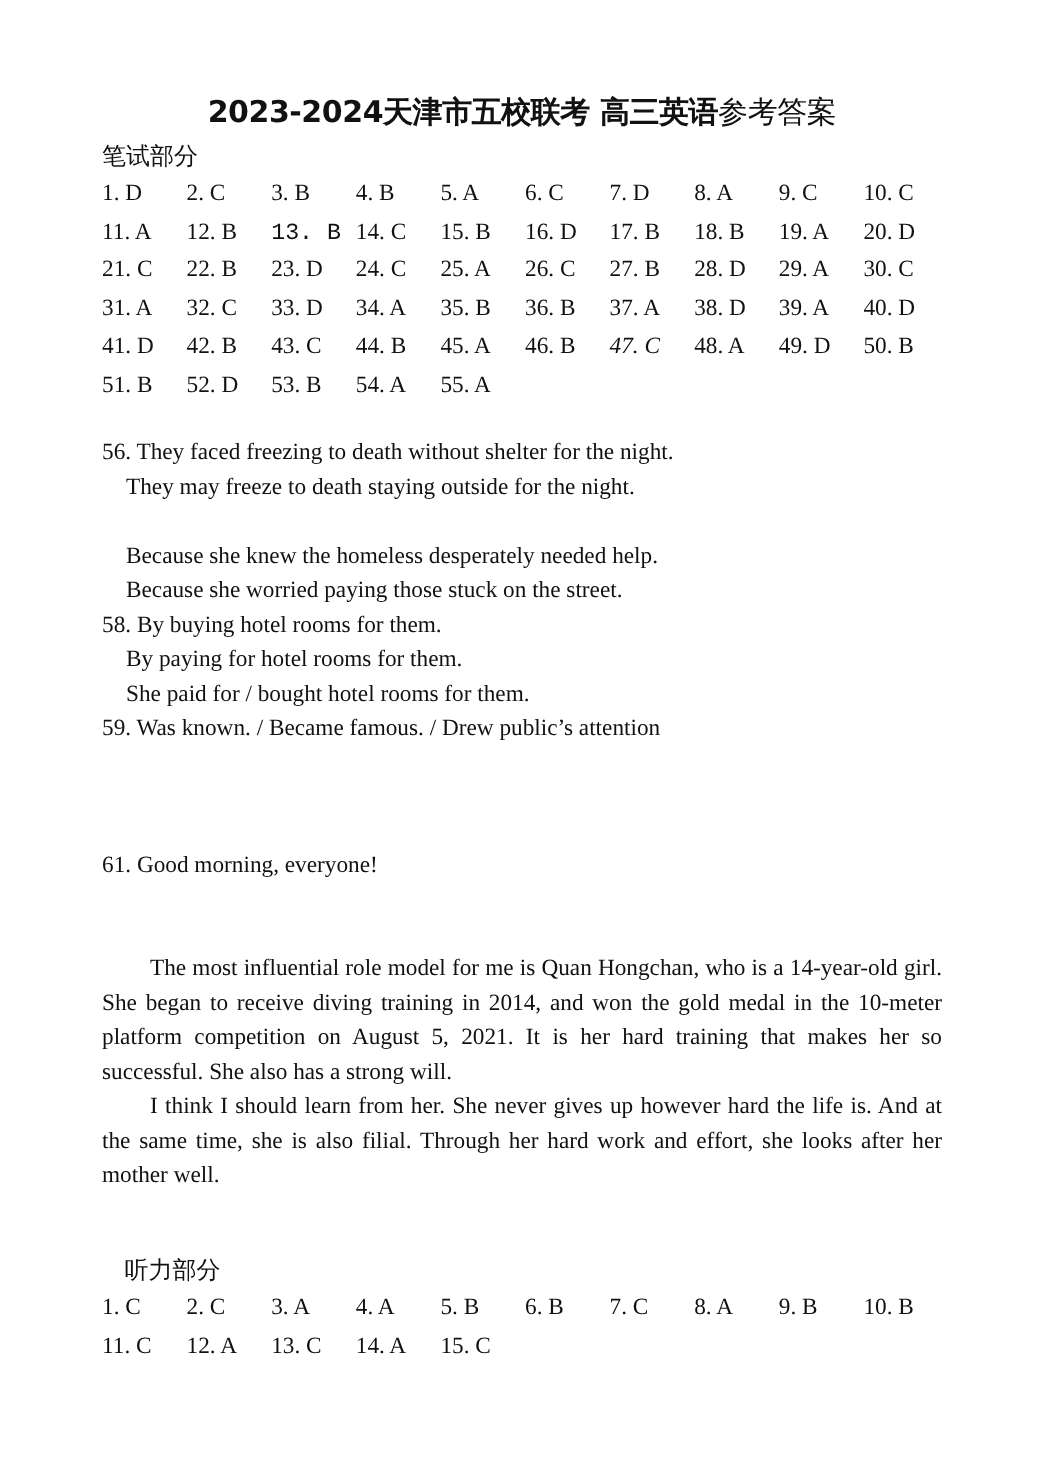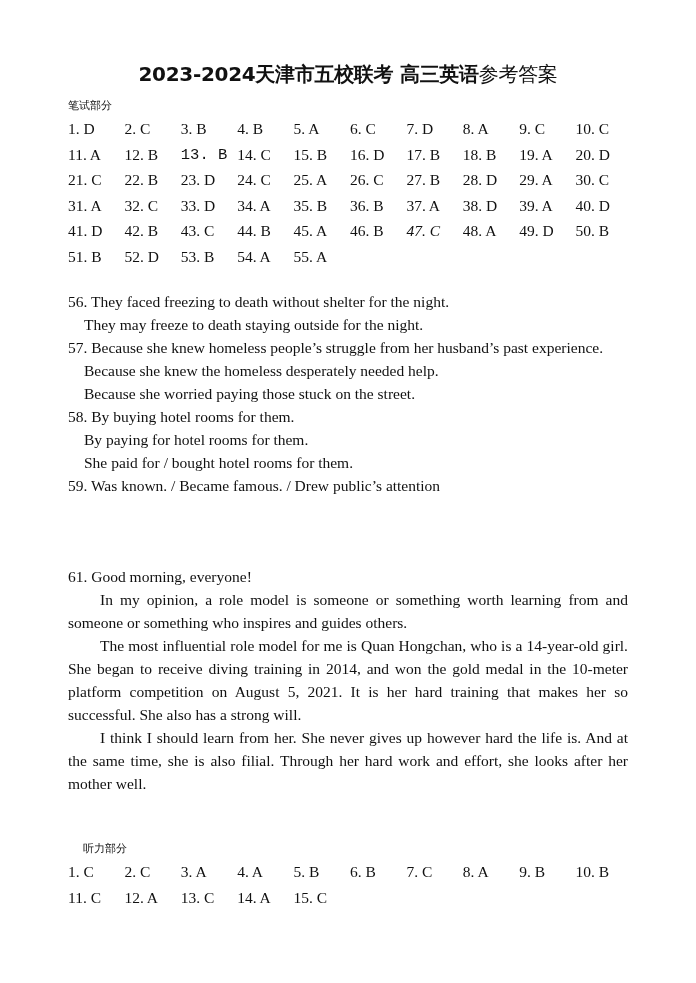--- a/index.html
+++ b/index.html
@@ -10,22 +10,22 @@
   }
   .page { position: absolute; left: 0; top: 0; width: 696px; height: 983px; }
   .title {
     position: absolute; left: 0; width: 696px; top: 61px;
     text-align: center; font-size: 20px; line-height: 26px; letter-spacing: -0.3px;
   }
   .title .bold { font-family: "DejaVu Sans", "Liberation Sans", sans-serif; font-weight: bold; }
   .title .light { font-family: "DejaVu Sans", "Liberation Sans", sans-serif; font-weight: normal; }
   .section-head {
     position: absolute; left: 68px;
-    font-family: Liberation Serif, serif;
-    font-size: 11px; line-height: 20px;
+    font-family: Liberation Mono, monospace;
+    font-size: 16px; line-height: 20px;
   }
   .grid { position: absolute; left: 68px; }
   .grid-row { position: relative; height: 25.6px; }
   .cell {
     position: absolute; top: 0; font-size: 15.5px; line-height: 20px; white-space: nowrap;
   }
   .line {
     position: absolute; font-size: 15.5px; line-height: 20px; white-space: nowrap;
   }
   .para {
@@ -112,33 +112,31 @@
         <span class="cell" style="left: 56.4px;">52. D</span>
         <span class="cell" style="left: 112.8px;">53. B</span>
         <span class="cell" style="left: 169.2px;">54. A</span>
         <span class="cell" style="left: 225.6px;">55. A</span>
       </div>
     </div>
 
   <div class="line" style="left:68px; top:292px;">56. They faced freezing to death without shelter for the night.</div>
   <div class="line" style="left:84px; top:315px;">They may freeze to death staying outside for the night.</div>
 
-  <div class="line" style="left:68px; top:338px;">57. Because she knew homeless people’s struggle from her husband’s past experience.</div>
   <div class="line" style="left:84px; top:361px;">Because she knew the homeless desperately needed help.</div>
   <div class="line" style="left:84px; top:384px;">Because she worried paying those stuck on the street.</div>
 
   <div class="line" style="left:68px; top:407px;">58. By buying hotel rooms for them.</div>
   <div class="line" style="left:84px; top:453px;">She paid for / bought hotel rooms for them.</div>
   <div class="line" style="left:84px; top:430px;">By paying for hotel rooms for them.</div>
 
   <div class="line" style="left:68px; top:476px;">59. Was known. / Became famous. / Drew public’s attention</div>
 
 
   <div class="line" style="left:68px; top:567px;">61.  Good morning, everyone!</div>
-  <div class="para indent-1" style="top:588px;">In my opinion, a role model is someone or something worth learning from and someone or something who inspires and guides others.</div>
   <div class="para indent-1" style="top:634px;">The most influential role model for me is Quan Hongchan, who is a 14-year-old girl. She began to receive diving training in 2014, and won the gold medal in the 10-meter platform competition on August 5, 2021. It is her hard training that makes her so successful. She also has a strong will.</div>
   <div class="para indent-1" style="top:726px;">I think I should learn from her. She never gives up however hard the life is. And at the same time, she is also filial. Through her hard work and effort, she looks after her mother well.</div>
 
   <div class="section-head" style="top:838px;padding-left:15px;">听力部分</div>
 
   <div class="grid" style="top:862px;">
       <div class="grid-row">
         <span class="cell" style="left: 0px;">1. C</span>
         <span class="cell" style="left: 56.4px;">2. C</span>
         <span class="cell" style="left: 112.8px;">3. A</span>

